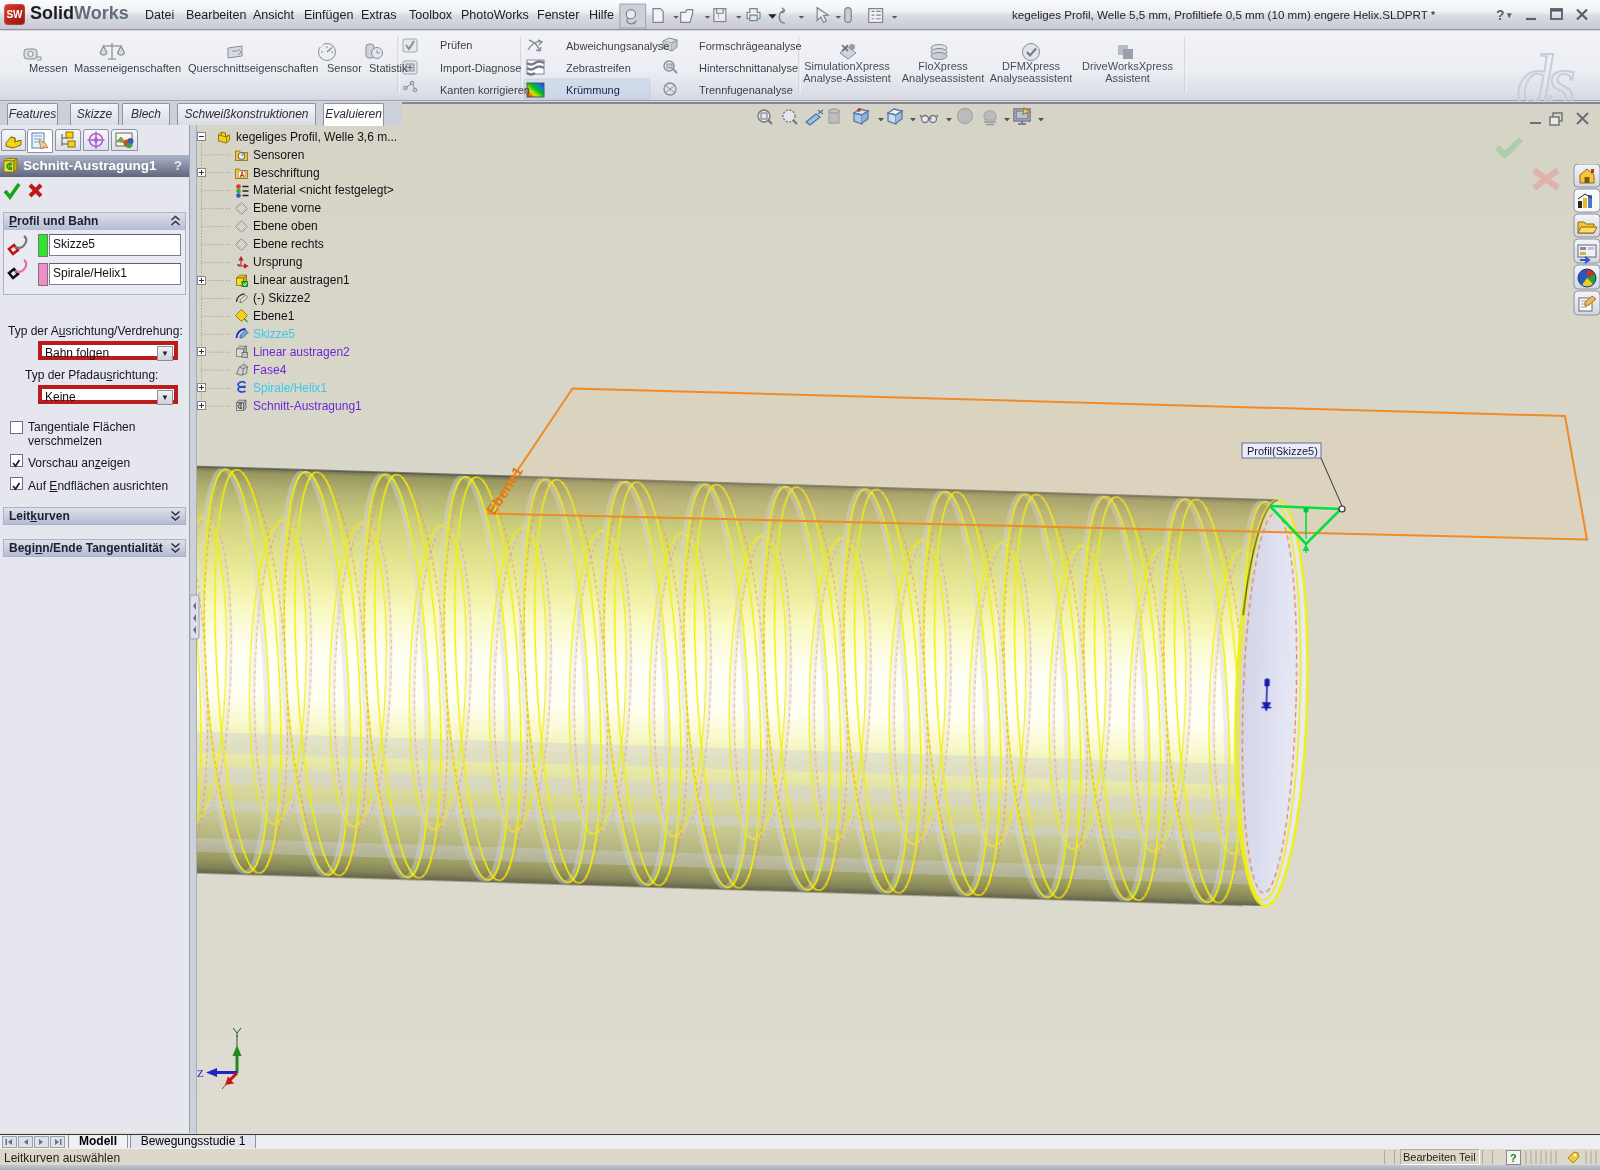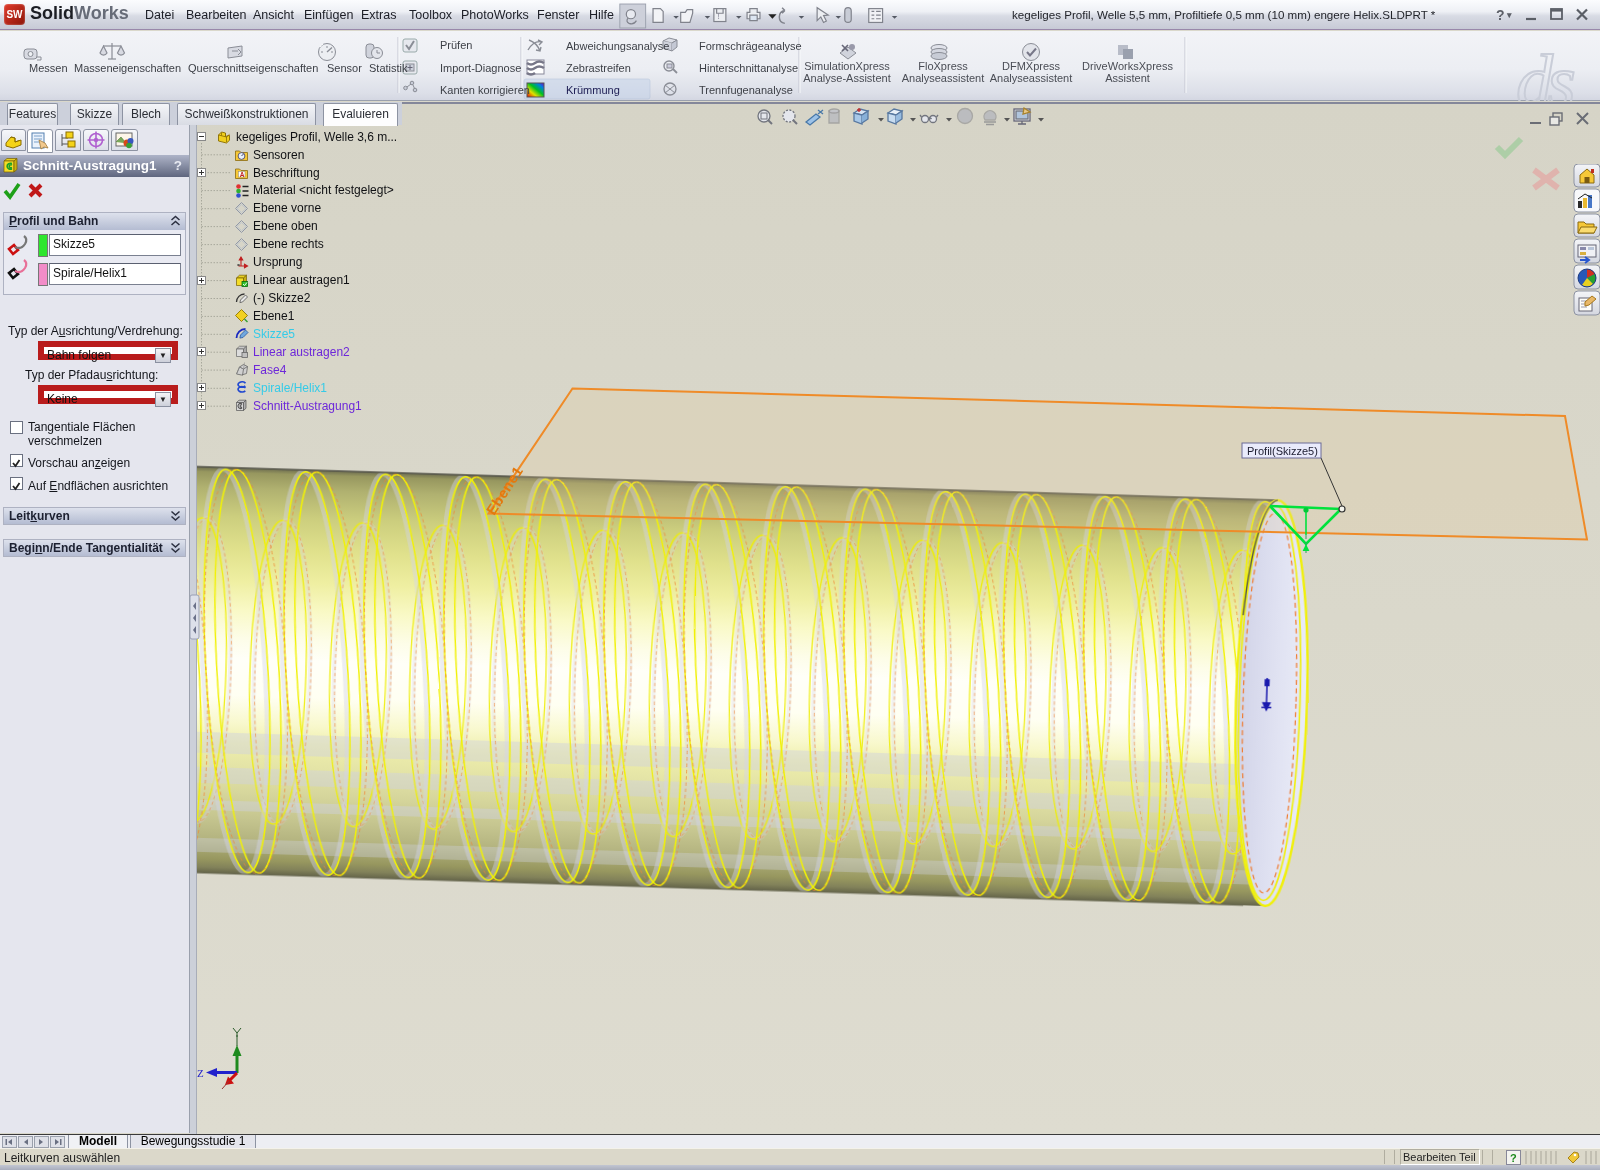--- a/index.html
+++ b/index.html
@@ -22,21 +22,21 @@
 .winbtn{position:absolute;top:9px;font-size:13px;color:#5d6068;font-weight:bold;}
 
 
 #toolbar{position:absolute;left:0;top:31px;width:1600px;height:70px;
   background:linear-gradient(#f2f3f7 0%,#eceef3 55%,#dcdfe8 90%,#d4d7e2 100%);
   border-bottom:1px solid #9aa0ae;}
 .tblabel{position:absolute;font-size:11px;color:#3c3f46;white-space:nowrap;padding-left:15px;}
 .tblabel2{position:absolute;font-size:11px;color:#4a4d55;white-space:nowrap;text-align:center;}
 
 
-#tabstrip{position:absolute;left:0;top:102px;width:402px;height:23px;background:#ccd0db;}
+#tabstrip{position:absolute;left:0;top:102px;width:402px;height:23px;background:#ccd0db;font-style:italic;}
 .tab{position:absolute;top:1px;height:22px;font-size:12px;color:#2c2f36;text-align:center;
   background:linear-gradient(#f4f5f8,#d9dce4);border:1px solid #8d93a2;border-bottom:none;
   border-radius:2px 2px 0 0;line-height:21px;}
 .tab.active{background:#fdfdfe;height:23px;font-weight:normal;z-index:3;}
 
 
 #panel{position:absolute;left:0;top:125px;width:190px;height:1008px;background:#e5e6ee;
   border-right:1px solid #9aa0ac;}
 .pmtab{position:absolute;top:4px;width:26px;height:22px;background:linear-gradient(#f6f7fa,#dcdfe8);
   border:1px solid #8d93a2;border-radius:3px 3px 0 0;}
@@ -45,21 +45,21 @@
   background:linear-gradient(#aeb4c8,#5f667e);color:#fff;font-size:13.5px;font-weight:bold;
   line-height:22px;}
 .grp{position:absolute;left:3px;width:183px;background:#e9eaf2;border:1px solid #aeb2c2;}
 .grphdr{height:17px;background:linear-gradient(#dde1ec,#b4bcd2);
   font-size:12px;font-weight:bold;color:#1c2030;padding:1px 0 0 5px;}
 .grpbar{position:absolute;left:3px;width:183px;height:18px;background:linear-gradient(#dde1ec,#b4bcd2);
   border:1px solid #aeb2c2;font-size:12px;font-weight:bold;color:#1c2030;padding:1px 0 0 5px;}
 .chev{position:absolute;right:4px;top:2px;}
 .seltext{position:absolute;background:#fff;border:1px solid #7a8090;border-top-color:#5a6070;
   font-size:12px;color:#111;padding:2px 0 0 3px;height:22px;}
-.combo{position:absolute;background:#fff;border:6px solid #b91c1c;height:19px;font-size:12px;
+.combo{position:absolute;background:#fff;border:4px solid #b91c1c;height:19px;font-size:12px;
   color:#111;padding:1px 0 0 3px;}
 .combobtn{position:absolute;right:1px;top:1px;width:16px;height:15px;
   background:linear-gradient(#f4f4f6,#cdd0da);border:1px solid #8a90a0;font-size:8px;color:#222;
   text-align:center;line-height:14px;}
 .cb{position:absolute;width:13px;height:13px;background:#fff;border:1px solid #6a7080;}
 .cblabel{position:absolute;font-size:12px;color:#14161c;}
 .plbl{position:absolute;font-size:12px;color:#14161c;}
 
 
 #tree{position:absolute;left:190px;top:125px;width:420px;height:300px;}
@@ -602,21 +602,21 @@
 </div>
 <svg class="abs" style="left:1500px;top:32px" width="100" height="69" viewBox="0 0 100 69">
  <text x="16" y="74" font-family="Liberation Serif" font-style="italic" font-size="74" fill="none" stroke="#c9cdd8" stroke-width="2" letter-spacing="-6">ds</text>
 </svg>
 
 <div id="tabstrip">
  <div class="tab" style="left:7px;width:51px">Features</div>
  <div class="tab" style="left:70px;width:49px">Skizze</div>
  <div class="tab" style="left:122px;width:48px">Blech</div>
  <div class="tab" style="left:177px;width:139px">Schweißkonstruktionen</div>
- <div class="tab active" style="left:323px;width:75px">Evaluieren</div>
+ <div class="tab active" style="left:323px;width:61px">Evaluieren</div>
 </div>
 
 <div id="panel">
  <div class="pmtab" style="left:1px;width:25px"><svg width="23" height="20" viewBox="0 0 23 20">
           <path d="M4,13 l5,-6 4,1 v4 l6,-2 v5 l-8,3 -7,-2 z" fill="#f4d318" stroke="#8a6d00" stroke-width="1"></path>
           <path d="M9,7 l4,1 v4 l4,-1.5" fill="none" stroke="#8a6d00" stroke-width="0.8"></path>
         </svg></div>
  <div class="pmtab active" style="left:27px;width:26px"><svg width="24" height="22" viewBox="0 0 24 22">
           <rect x="4" y="3" width="12" height="15" fill="#eaf2fc" stroke="#5580b0"></rect>
           <path d="M6,6 h8 M6,9 h8 M6,12 h5" stroke="#7aa0c8" stroke-width="1"></path>

